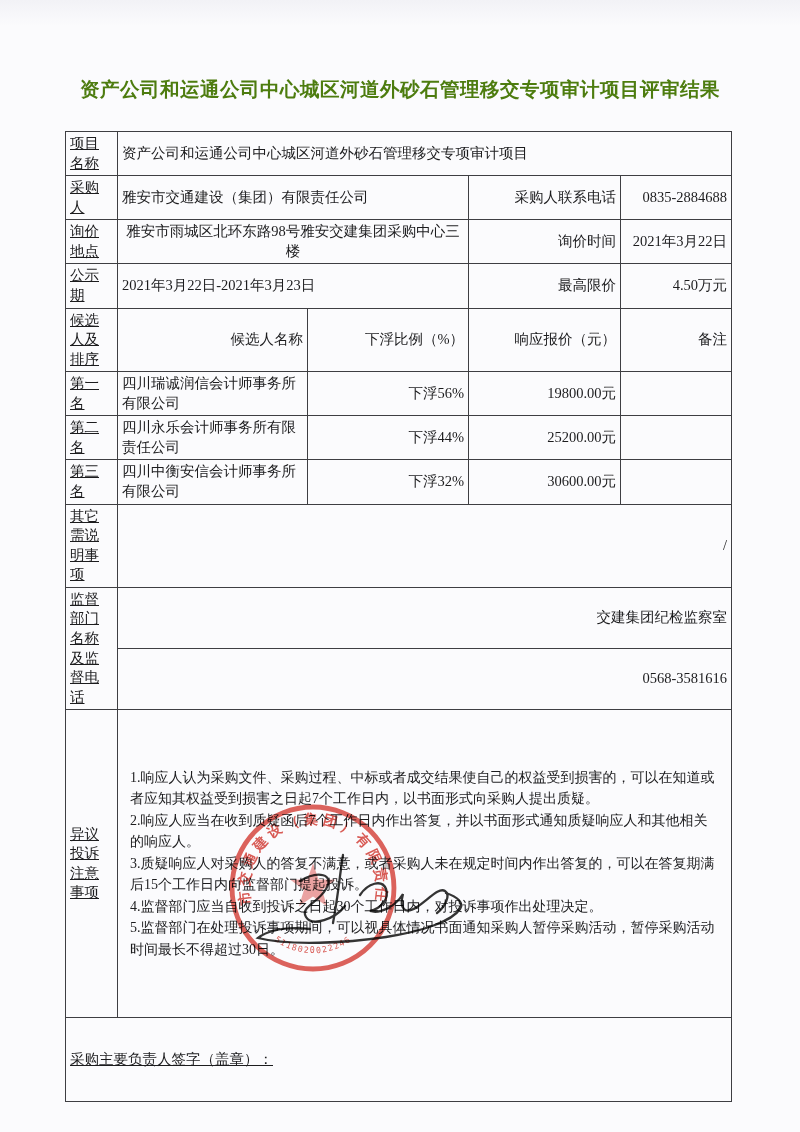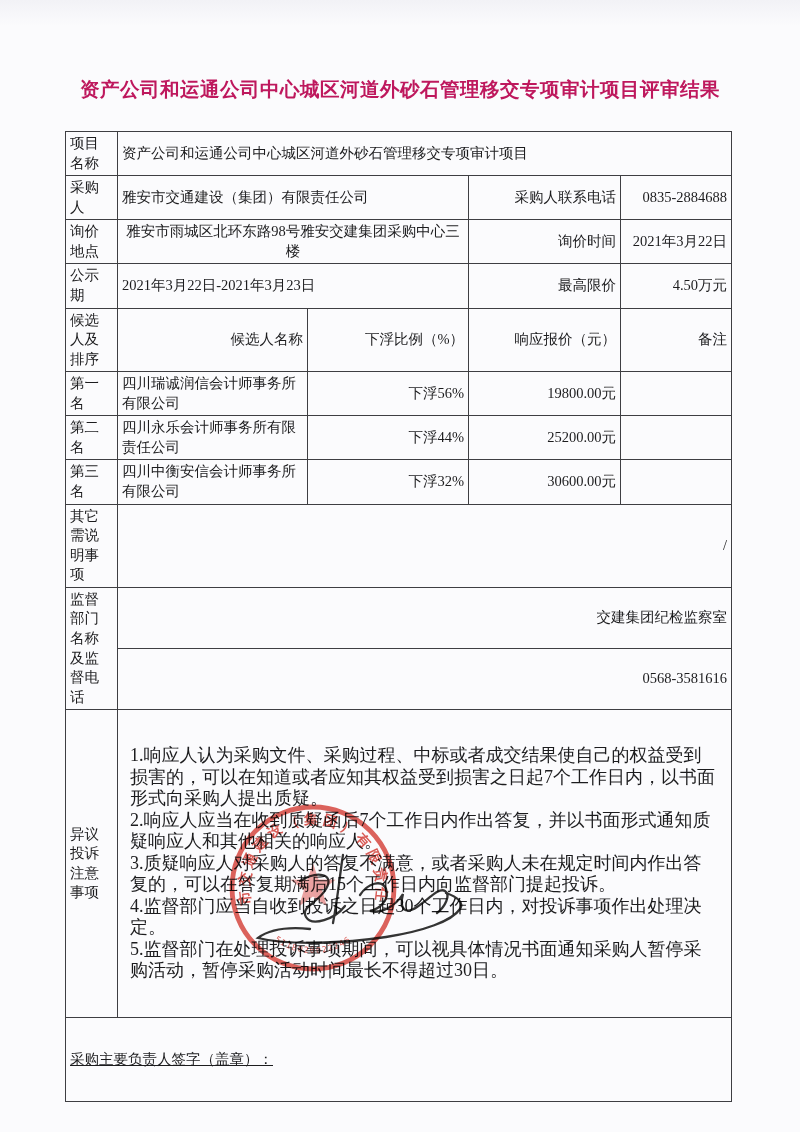--- a/index.html
+++ b/index.html
@@ -8,37 +8,37 @@
     background:#fbfbfd;overflow:hidden;
     font-family:"Liberation Serif","DejaVu Serif",serif;
     color:#1c1c1e;
   }
   .page::before{
     content:"";position:absolute;left:0;top:0;width:100%;height:26px;
     background:linear-gradient(#f2f2f6,rgba(255,255,255,0));pointer-events:none;
   }
   .doc-title{
     position:absolute;top:76px;left:0;width:100%;text-align:center;
-    font-size:19.5px;font-weight:700;line-height:27px;letter-spacing:.5px;color:#be185d;
+    font-size:19.5px;font-weight:700;line-height:27px;letter-spacing:.5px;color:#4d7c0f;
   }
   table.doc{
     position:absolute;left:65px;top:131px;width:666px;
     border-collapse:collapse;table-layout:fixed;
   }
   table.doc td{
     border:1px solid #3e3e42;font-size:14.5px;line-height:1.35;
     vertical-align:middle;padding:2px 4px;overflow:hidden;
   }
-  .lbl{font-size:13.5px;white-space:pre-line;padding:2px 0 2px 3px;line-height:1.32;}
+  .lbl{font-size:13.5px;white-space:pre-line;padding:2px 0 2px 3px;line-height:1.32;text-decoration:underline;}
   .lbl-ctr{text-align:left;padding:2px 0;}
   .ctr{text-align:right;}
   .val{padding-left:8px;}
   .addr{padding-right:24px;text-align:center;}
   .cand{padding:2px 26px 2px 6px;line-height:1.3;}
-  .obj-text{padding:0 10px 0 8px;font-size:18px;line-height:21.5px;}
+  .obj-text{padding:0 10px 0 8px;font-size:14px;line-height:21.5px;}
   .sig-cell{font-size:15px;padding-left:6px;text-decoration:underline;}
   .h38{height:38px}.h42{height:42px}.h40{height:40px}.h28{height:28px}
   .h34{height:34px}.h37{height:37px}.h308{height:308px}.h84{height:84px}
   .seal-svg{
     position:absolute;left:225px;top:800px;width:176px;height:176px;
     mix-blend-mode:multiply;opacity:.92;
   }
   .sign-svg{
     position:absolute;left:248px;top:843px;width:235px;height:112px;
     mix-blend-mode:multiply;

